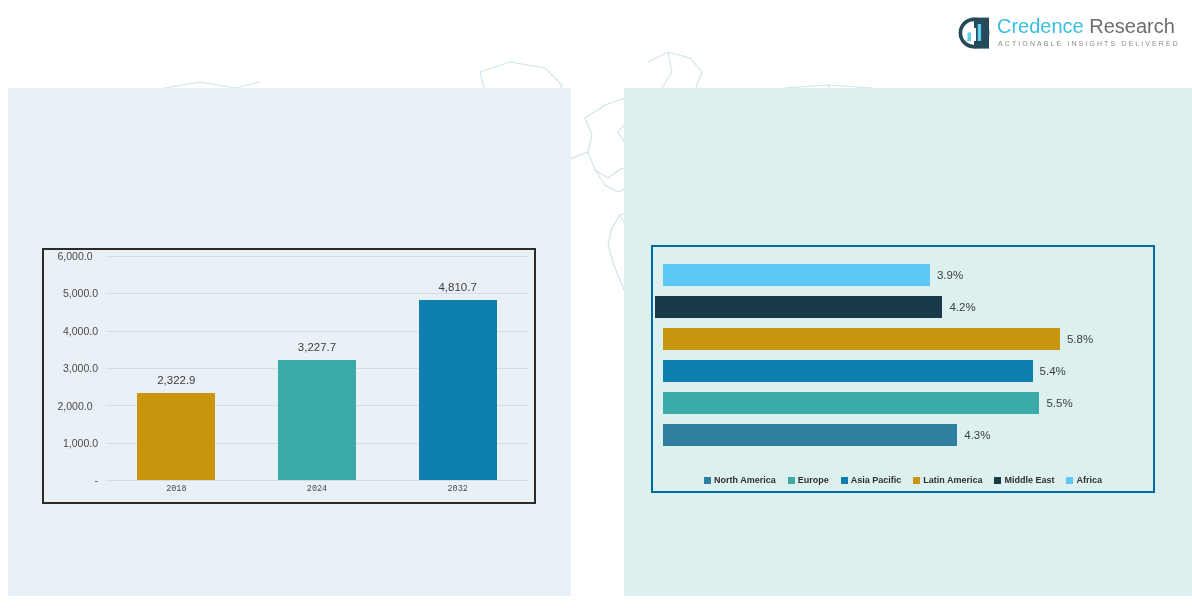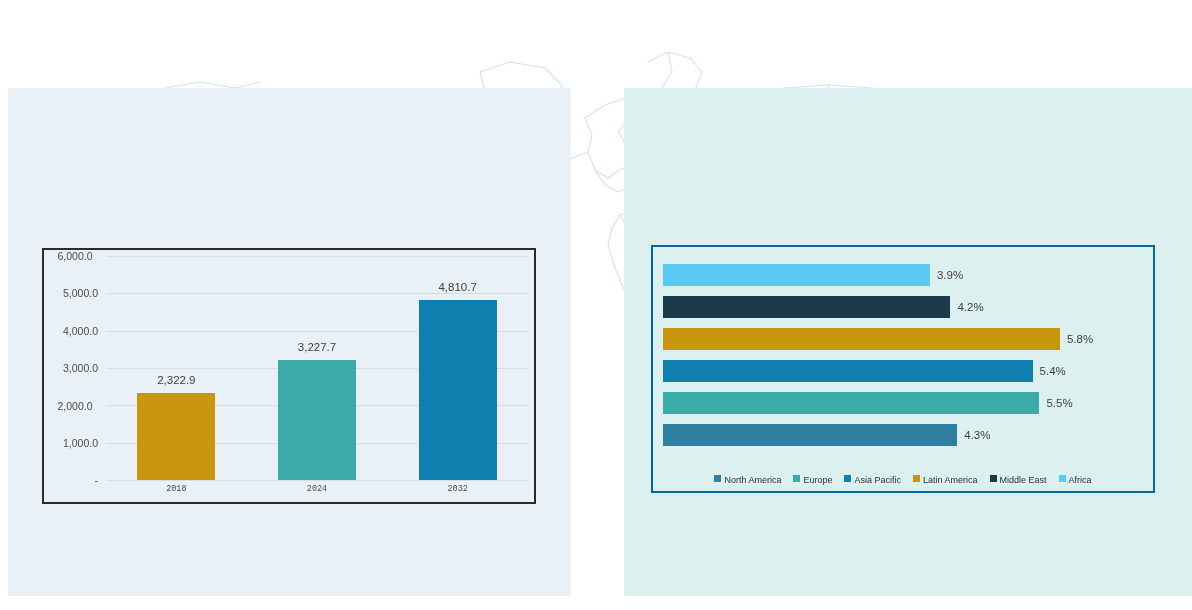--- a/index.html
+++ b/index.html
@@ -104,21 +104,21 @@
     position: absolute; top: 50%; transform: translateY(-50%);
     font-size: 11.5px; color: #3d3d3d; white-space: nowrap;
     font-family: "Liberation Sans", sans-serif;
   }
 
   .legend {
     position: absolute; left: 0; right: 0; bottom: 6px;
     display: flex; justify-content: center; align-items: center; gap: 12px;
     font-size: 9px; color: #2f2f2f; font-family: "Liberation Sans", sans-serif;
   }
-  .legend-item { display: flex; gap: 3px; white-space: nowrap; }
+  .legend-item { display: flex; align-items: center; gap: 3px; white-space: nowrap; font-weight: bold; }
   .legend-swatch { width: 7px; height: 7px; display: inline-block; }
 </style>
 </head>
 <body>
 
 <div id="root">
 
   <svg class="worldmap" viewBox="0 0 1192 610" preserveAspectRatio="none" aria-hidden="true">
     <g fill="none" stroke="#cfe2ea" stroke-width="1.1">
 
@@ -201,20 +201,31 @@
 
       <path d="M900 545 L940 538 L985 542 L1020 535"></path>
     </g>
   </svg>
 
   <div class="panel-left"></div>
   <div class="panel-right"></div>
 
   <div class="header">
 
+    <div class="logo">
+      <svg class="logo-mark" viewBox="0 0 34 34">
+        <path d="M17 1.6 a15.4 15.4 0 1 0 0 30.8 a15.4 15.4 0 1 0 0 -30.8 Z M17 5.2 a11.8 11.8 0 1 1 0 23.6 a11.8 11.8 0 1 1 0 -23.6 Z" fill="#244a5c"></path>
+        <rect x="17" y="1.6" width="15" height="31" fill="#244a5c"></rect>
+        <rect x="10.5" y="16.5" width="3.4" height="8.5" fill="#5fd0e8"></rect>
+        <rect x="15.6" y="12.0" width="3.4" height="13" fill="#ffffff"></rect>
+        <rect x="20.7" y="8.0" width="3.4" height="17" fill="#5fd0e8"></rect>
+      </svg>
+      <div class="logo-word"><span class="logo-cred">Credence</span><span class="logo-res"> Research</span></div>
+      <div class="logo-tag">ACTIONABLE INSIGHTS DELIVERED</div>
+    </div>
   </div>
 
   <div class="left-cap1">Global Market Size, 2018, 2024, and 2032</div>
   <div class="left-cap2">(USD Million)</div>
 
   <div class="chart-box-left">
     <div class="plot-left" id="plot-left">
         <div class="gridline" style="top: 230px; left: 62px; right: 6px;"></div>
         <div class="ylabel" style="position: absolute; right: auto; left: 8px; width: 46px; text-align: right; top: 230px;">-</div>
         <div class="gridline" style="top: 192.667px; left: 62px; right: 6px;"></div>
@@ -245,21 +256,21 @@
   </div>
 
   <div class="right-cap">CAGR by Region, %</div>
 
   <div class="chart-box-right">
     <div class="plot-right" id="plot-right">
         <div class="hbar-row" style="top: 17px; left: 10px; right: 6px;">
           <div class="hbar" style="width: 266.906px; background: rgb(91, 200, 245);"></div>
           <div class="hbar-val" style="left: 273.906px;">3.9%</div>
         </div>
-        <div class="hbar-row" style="top: 49px; left: 10px; right: 6px;">
+        <div class="hbar-row" style="top: 49px; left: 2px; right: 6px;">
           <div class="hbar" style="width: 287.438px; background: rgb(26, 58, 74);"></div>
           <div class="hbar-val" style="left: 294.438px;">4.2%</div>
         </div>
         <div class="hbar-row" style="top: 81px; left: 10px; right: 6px;">
           <div class="hbar" style="width: 396.937px; background: rgb(200, 150, 12);"></div>
           <div class="hbar-val" style="left: 403.937px;">5.8%</div>
         </div>
         <div class="hbar-row" style="top: 113px; left: 10px; right: 6px;">
           <div class="hbar" style="width: 369.562px; background: rgb(14, 127, 174);"></div>
           <div class="hbar-val" style="left: 376.562px;">5.4%</div>

